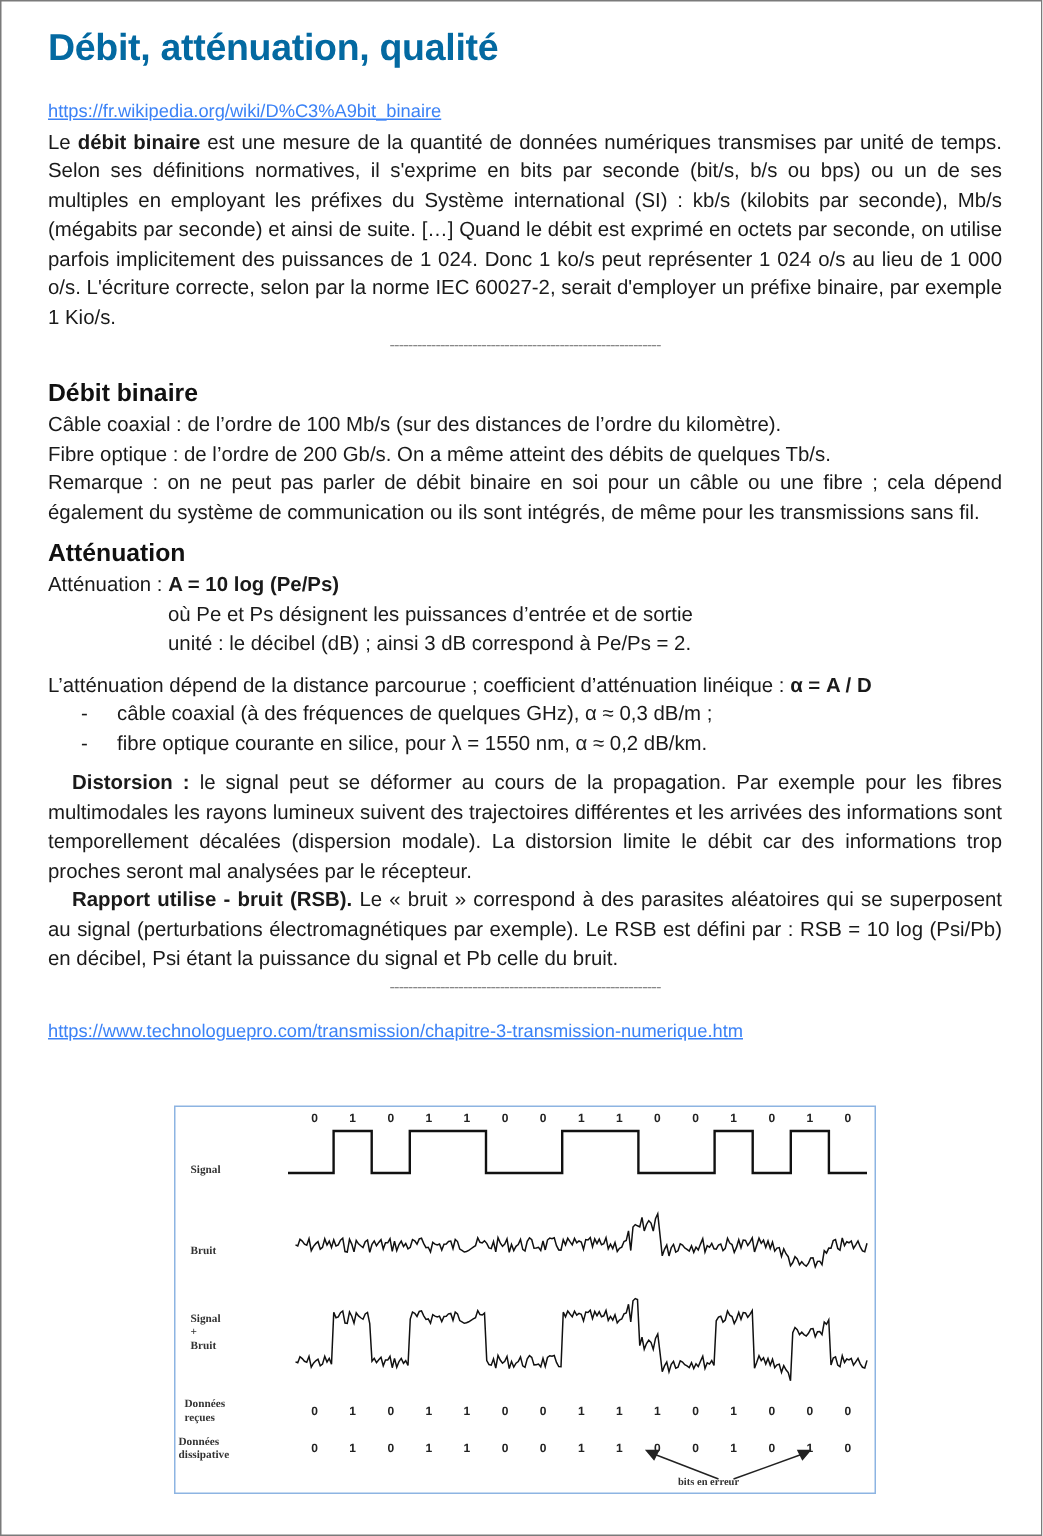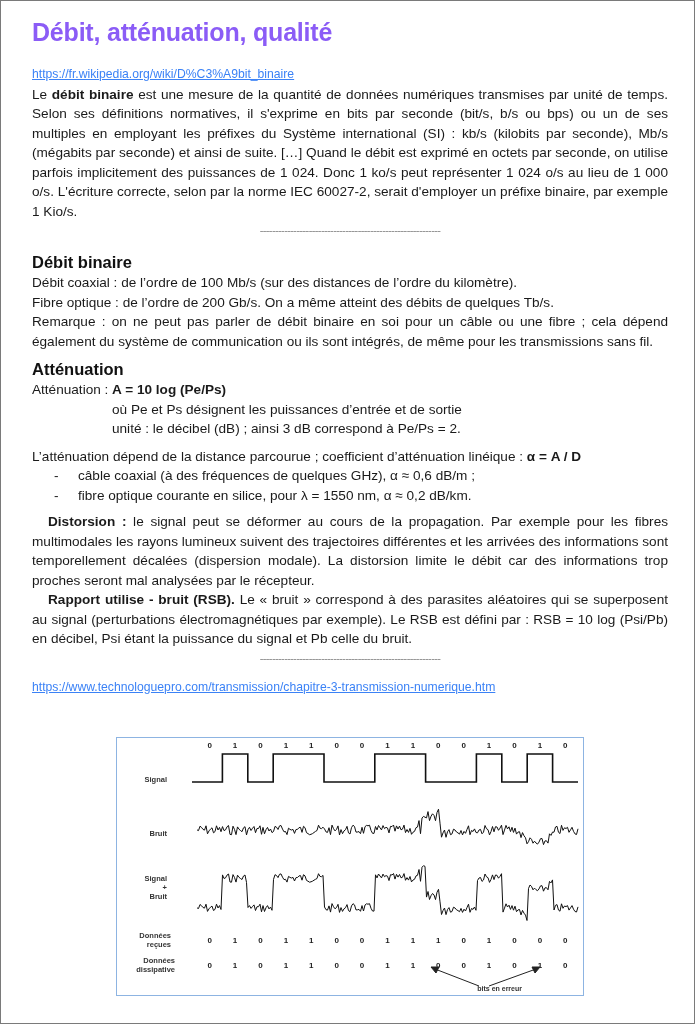--- a/index.html
+++ b/index.html
@@ -1,66 +1,66 @@
 <!DOCTYPE html>
 <html><head>
 <meta charset="utf-8">
 <style>
   html, body { margin: 0; padding: 0; background: #ffffff; }
   body { width: 695px; height: 1024px; position: relative; overflow: hidden;
          font-family: "Liberation Sans", "DejaVu Sans", sans-serif; color: #1a1a1a; }
   .page { position: absolute; left: 0; top: 0; width: 693px; height: 1022px;
           border: 1px solid #7a7a7a; box-sizing: content-box; }
   .title { position: absolute; left: 32px; top: 18px; font-size: 25px; font-weight: bold;
-           color: #8b5cf6; letter-spacing: -0.2px; margin: 0; }
+           color: #0369a1; letter-spacing: -0.2px; margin: 0; }
   .content { position: absolute; left: 32px; width: 636px; top: 64px; font-size: 13.6px;
              line-height: 19.5px; }
   .content p { margin: 0; }
   .just { text-align: justify; text-align-last: left; }
   a.link { color: #3b82f6; text-decoration: underline; font-size: 12.2px; }
   .sep { text-align: center; color: #888; letter-spacing: -0.6px; font-size: 11px; line-height: 14px; margin: 2px 0 0 0; }
   h2 { font-size: 16.5px; font-weight: bold; margin: 0; line-height: 22px; color: #111; }
   .indent1 { padding-left: 80px; }
   .bullet { display: flex; padding-left: 22px; }
   .bullet .dash { width: 24px; }
   .ti { text-indent: 16px; }
   b.em { font-weight: bold; }
   .figure { position: absolute; left: 116px; top: 737px; width: 466px; height: 257px;
             border: 1.5px solid #8db4e2; background: #fff; }
   .figure svg { position: absolute; left: 0; top: 0; }
-  .lbl { position: absolute; font-size: 7.5px; font-weight: bold; color: #333; text-align: right; line-height: 9px; }
+  .lbl { position: absolute; font-size: 7.5px; font-weight: bold; color: #333; text-align: left; line-height: 9px; font-family: Liberation Serif, serif; }
 </style>
 </head>
 <body>
 
 <div class="page"></div>
 
 <h1 class="title">Débit, atténuation, qualité</h1>
 
 <div class="content">
   <a class="link" href="#">https://fr.wikipedia.org/wiki/D%C3%A9bit_binaire</a>
   <p class="just"><span>Le </span><b>débit binaire</b><span> est une mesure de la quantité de données numériques transmises par unité de temps. Selon ses définitions normatives, il s'exprime en bits par seconde (bit/s, b/s ou bps) ou un de ses multiples en employant les préfixes du Système international (SI) : kb/s (kilobits par seconde), Mb/s (mégabits par seconde) et ainsi de suite. […] Quand le débit est exprimé en octets par seconde, on utilise parfois implicitement des puissances de 1 024. Donc 1 ko/s peut représenter 1 024 o/s au lieu de 1 000 o/s. L'écriture correcte, selon par la norme IEC 60027-2, serait d'employer un préfixe binaire, par exemple 1 Kio/s.</span></p>
   <div class="sep">-----------------------------------------------------------</div>
 
   <div style="height:14px"></div>
   <h2>Débit binaire</h2>
-  <p>Débit coaxial : de l’ordre de 100 Mb/s (sur des distances de l’ordre du kilomètre).</p>
+  <p>Câble coaxial : de l’ordre de 100 Mb/s (sur des distances de l’ordre du kilomètre).</p>
   <p>Fibre optique : de l’ordre de 200 Gb/s. On a même atteint des débits de quelques Tb/s.</p>
   <p class="just">Remarque : on ne peut pas parler de débit binaire en soi pour un câble ou une fibre ; cela dépend également du système de communication ou ils sont intégrés, de même pour les transmissions sans fil.</p>
 
   <div style="height:7px"></div>
   <h2>Atténuation</h2>
   <p><span>Atténuation : </span><b>A = 10 log (Pe/Ps)</b></p>
   <p class="indent1">où Pe et Ps désignent les puissances d’entrée et de sortie</p>
   <p class="indent1">unité : le décibel (dB) ; ainsi 3 dB correspond à  Pe/Ps = 2.</p>
   <div style="height:8px"></div>
   <p><span>L’atténuation dépend de la distance parcourue ; coefficient d’atténuation linéique : </span><b>α = A / D</b></p>
   <div class="bullet">
       <span class="dash">-</span>
-      <span>câble coaxial  (à des fréquences de quelques GHz), α  ≈ 0,6 dB/m ;</span>
+      <span>câble coaxial  (à des fréquences de quelques GHz), α  ≈ 0,3 dB/m ;</span>
     </div>
   <div class="bullet">
       <span class="dash">-</span>
       <span>fibre optique courante en silice,  pour λ = 1550 nm, α  ≈ 0,2 dB/km.</span>
     </div>
 
   <div style="height:7px"></div>
   <p class="just ti"><b class="em">Distorsion :</b><span> le signal peut se déformer au cours de la propagation. Par exemple pour les fibres multimodales les rayons lumineux  suivent des trajectoires différentes et les arrivées des informations sont temporellement décalées (dispersion modale). La distorsion limite le débit car des informations trop proches seront mal analysées par le récepteur.</span></p>
   <p class="just ti"><b class="em">Rapport utilise - bruit (RSB).</b><span> Le « bruit » correspond à des parasites aléatoires qui se superposent au signal (perturbations électromagnétiques par exemple). Le RSB est défini par : RSB = 10 log (Psi/Pb) en décibel, Psi étant la puissance du signal et Pb celle du bruit.</span></p>
   <div class="sep">-----------------------------------------------------------</div>

